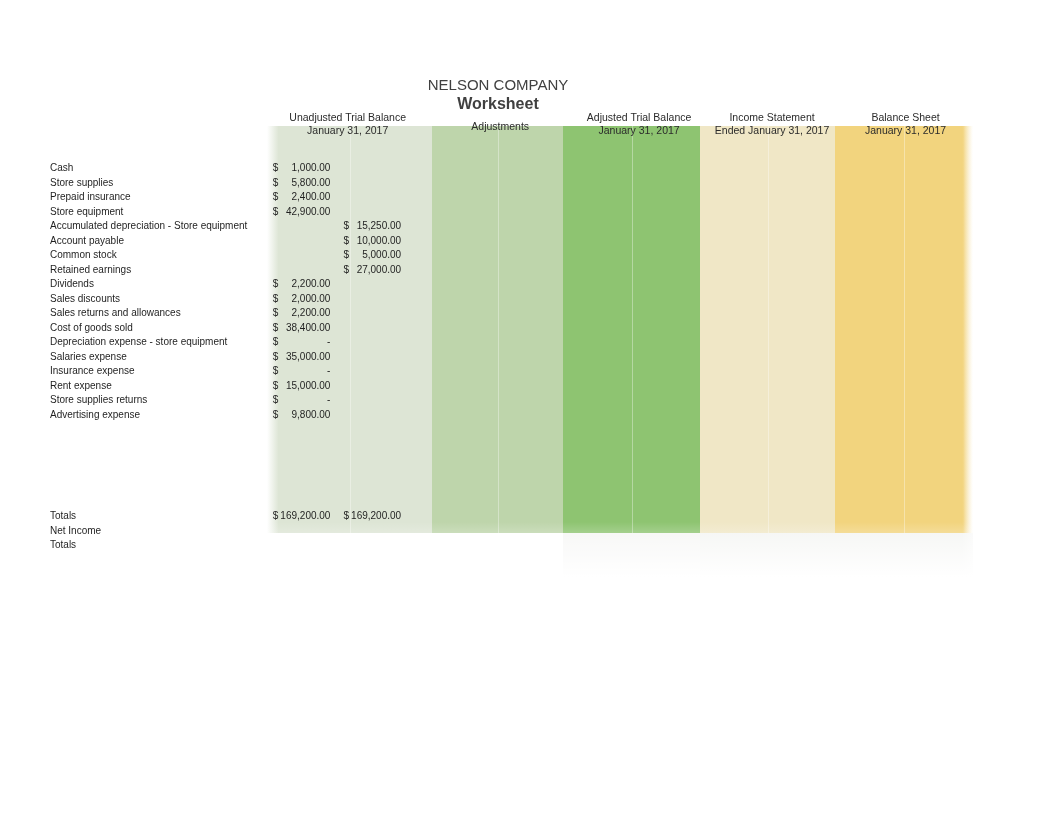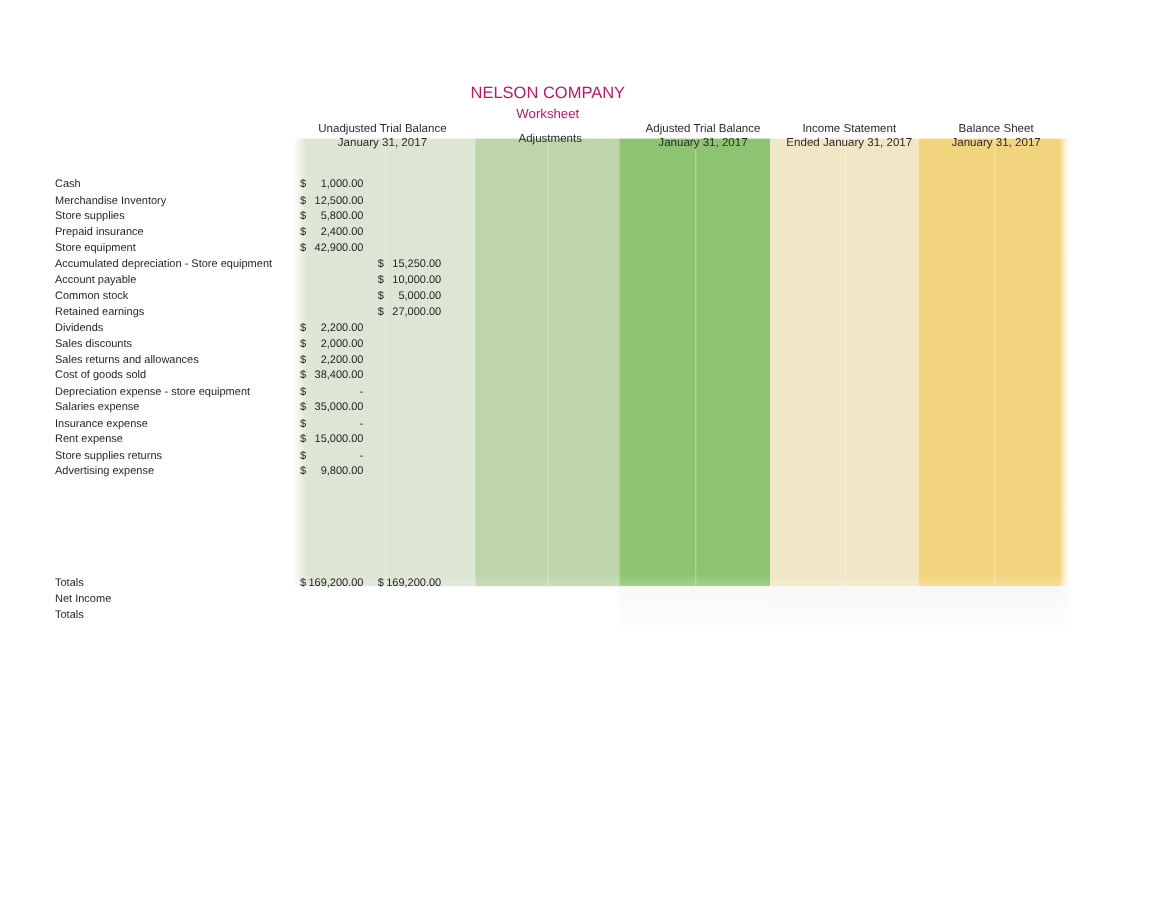--- a/index.html
+++ b/index.html
@@ -56,26 +56,26 @@
       linear-gradient(to bottom,#fff 0px,#fff 70px,rgba(255,255,255,0) 96px),
       linear-gradient(to top,#fff 0px,#fff 245px,rgba(255,255,255,0) 300px),
       linear-gradient(to right,#fff 0px,#fff 22px,rgba(255,255,255,0) 46px),
       linear-gradient(to left,#fff 0px,#fff 78px,rgba(255,255,255,0) 100px);
   }
 
   
   #title-block{
     position:absolute;left:267px;top:75px;width:462px;
     text-align:center;
-    color:#be185d;
+    color:#404040;
     font-size:15px;
     line-height:19px;
     z-index:6;
   }
-  #title-block .line2{font-size:12px;}
+  #title-block .line2{font-size:16px;font-weight:bold;}
 
   
   #header-row{
     position:absolute;left:267px;top:110px;width:706px;height:32px;
     z-index:6;
     display:flex;
   }
   #header-row .colhead{
     text-align:center;
     color:#2b2b2b;
@@ -186,36 +186,20 @@
           <td class="c-num"></td>
           <td class="c-num"></td>
           <td class="c-num"></td>
           <td class="c-num"></td>
           <td class="c-num"></td>
           <td class="c-num"></td>
           <td class="c-num"></td>
           <td class="c-num"></td>
         </tr>
         <tr>
-          <td class="c-acct">Merchandise Inventory</td>
-          <td class="c-num">
-            <span class="dol">$</span>
-            <span class="amt">12,500.00</span>
-          </td>
-          <td class="c-num"></td>
-          <td class="c-num"></td>
-          <td class="c-num"></td>
-          <td class="c-num"></td>
-          <td class="c-num"></td>
-          <td class="c-num"></td>
-          <td class="c-num"></td>
-          <td class="c-num"></td>
-          <td class="c-num"></td>
-        </tr>
-        <tr>
           <td class="c-acct">Store supplies</td>
           <td class="c-num">
             <span class="dol">$</span>
             <span class="amt">5,800.00</span>
           </td>
           <td class="c-num"></td>
           <td class="c-num"></td>
           <td class="c-num"></td>
           <td class="c-num"></td>
           <td class="c-num"></td>

